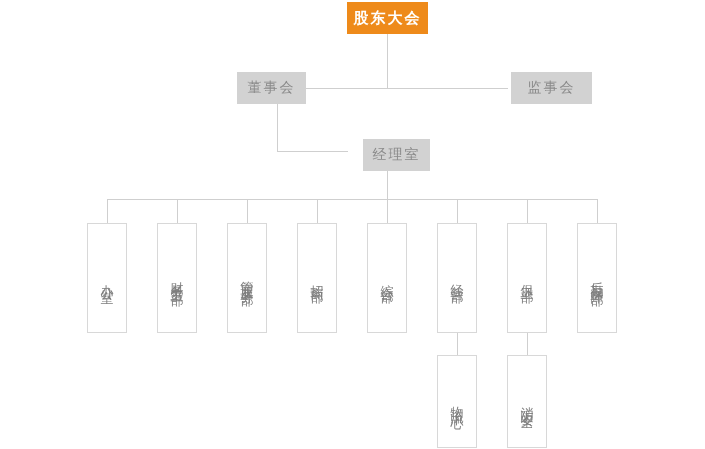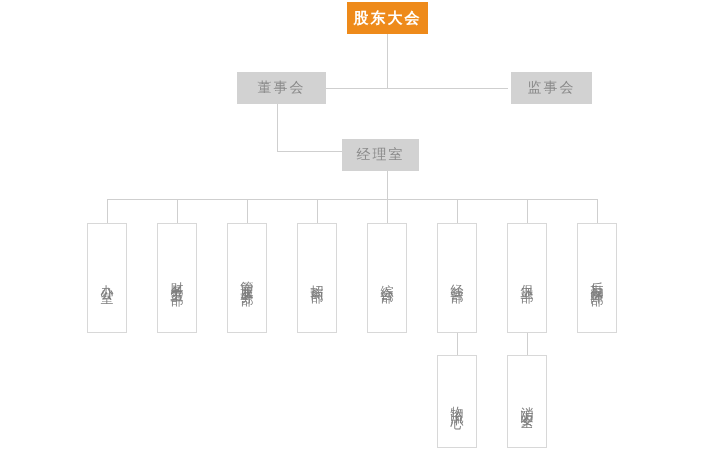--- a/index.html
+++ b/index.html
@@ -86,24 +86,24 @@
   <div class="line v" style="left:387px; top:199px; height:24px;"></div>
   <div class="line v" style="left:457px; top:199px; height:24px;"></div>
   <div class="line v" style="left:527px; top:199px; height:24px;"></div>
   <div class="line v" style="left:597px; top:199px; height:24px;"></div>
 
   <div class="line v" style="left:457px; top:333px; height:22px;"></div>
   <div class="line v" style="left:527px; top:333px; height:22px;"></div>
 
   <div class="node accent" style="left:347px; top:2px; width:81px; height:32px;">股东大会</div>
 
-  <div class="node filled" style="left:237px; top:72px; width:89px; height:32px;">董事会</div>
+  <div class="node filled" style="left:237px; top:72px; width:69px; height:32px;">董事会</div>
   <div class="node filled" style="left:467px; top:72px; width:81px; height:32px;margin-left:44px;">监事会</div>
 
-  <div class="node filled" style="left:342px; top:139px; width:77px; height:32px;">经理室</div>
+  <div class="node filled" style="left:363px; top:139px; width:67px; height:32px;">经理室</div>
 
   <div class="node outlined vertical-text" style="left:87px; top:223px; width:40px; height:110px;">办公室</div>
   <div class="node outlined vertical-text" style="left:157px; top:223px; width:40px; height:110px;">财务劳工部</div>
   <div class="node outlined vertical-text" style="left:227px; top:223px; width:40px; height:110px;">管理服务部</div>
   <div class="node outlined vertical-text" style="left:297px; top:223px; width:40px; height:110px;">招商部</div>
   <div class="node outlined vertical-text" style="left:367px; top:223px; width:40px; height:110px;">综合部</div>
   <div class="node outlined vertical-text" style="left:437px; top:223px; width:40px; height:110px;">经营部</div>
   <div class="node outlined vertical-text" style="left:507px; top:223px; width:40px; height:110px;">保卫部</div>
   <div class="node outlined vertical-text" style="left:577px; top:223px; width:40px; height:110px;">后勤保障部</div>
 

